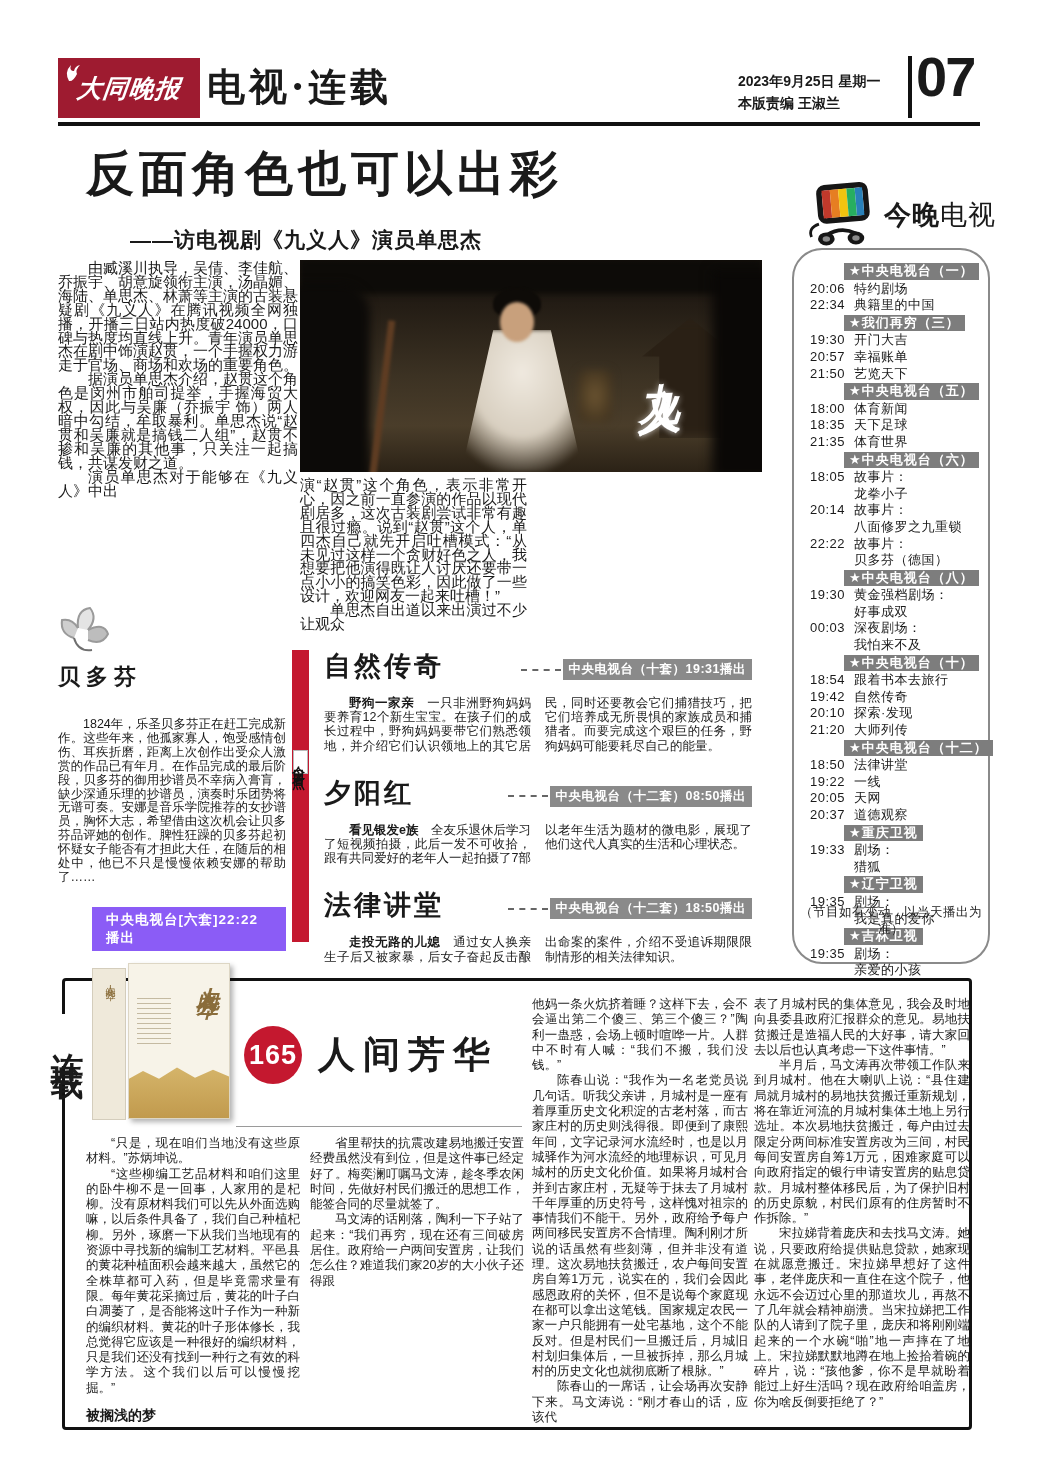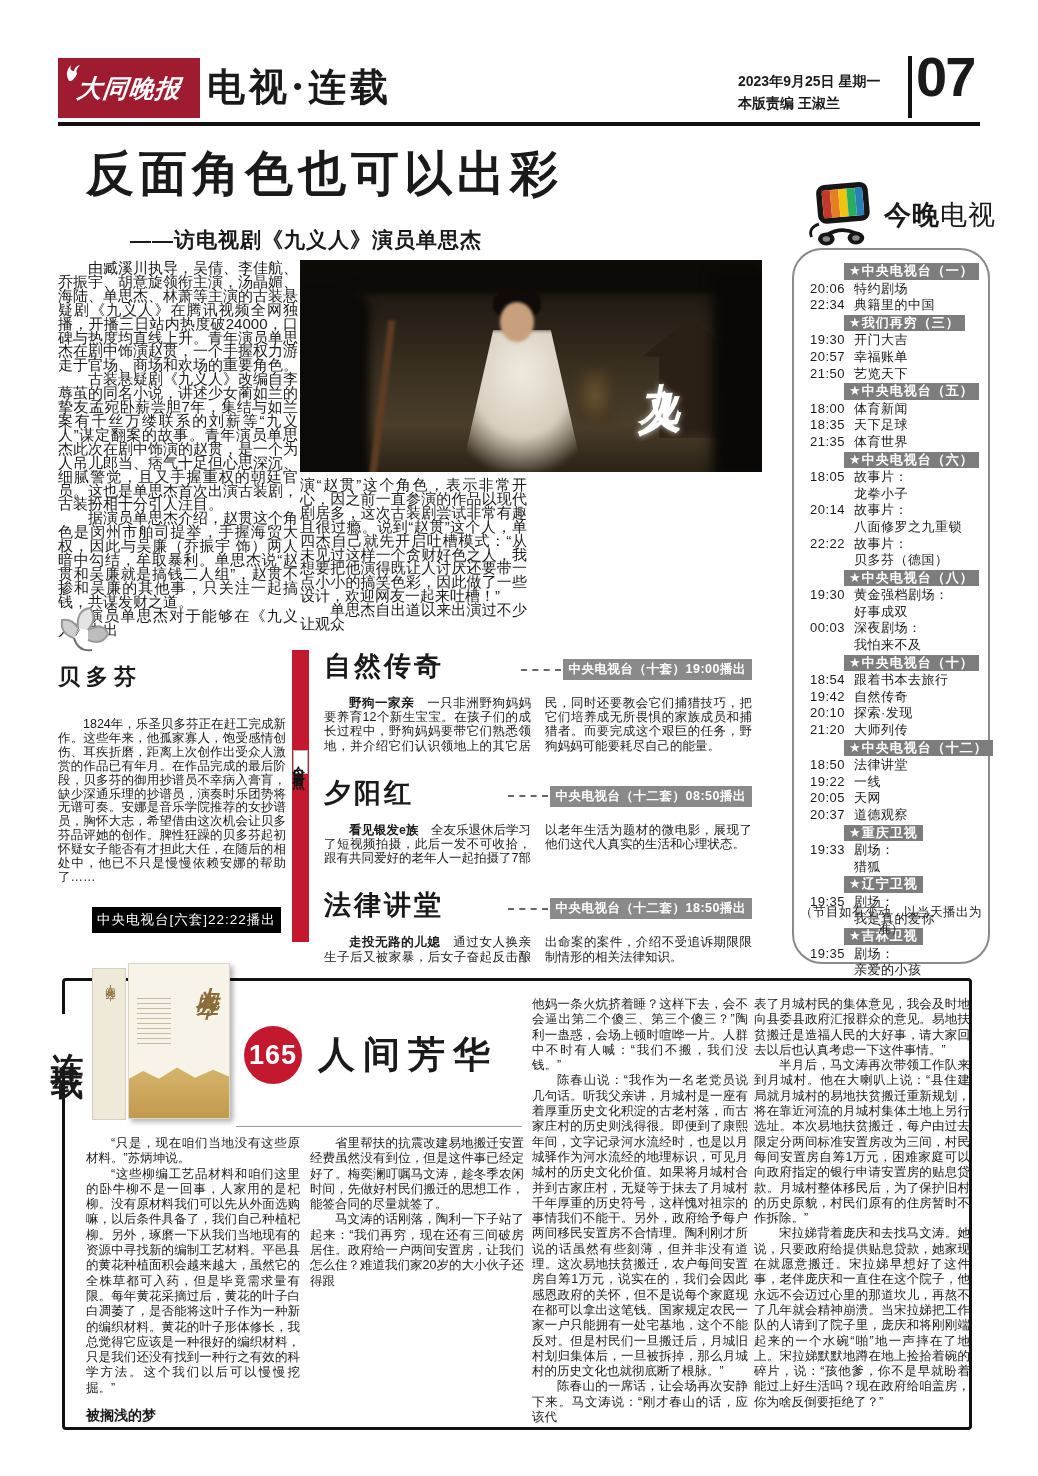--- a/index.html
+++ b/index.html
@@ -55,22 +55,22 @@
   .tv-ch{display:block;margin:1px auto 1px 44px;width:fit-content;background:#7d7d7d;color:#fff;
          font-size:13px;font-weight:bold;padding:0 5px;letter-spacing:1px;}
   .tv-time{display:inline-block;width:44px;margin-left:10px;letter-spacing:.5px;}
   .tv-name{letter-spacing:.5px;}
   .tv-cont{display:block;margin-left:54px;letter-spacing:.5px;}
   .tv-note{position:absolute;left:0;bottom:24px;width:100%;text-align:center;font-size:12.5px;letter-spacing:.5px;}
   
   .beet{left:58px;top:662px;width:228px;}
   .beet h3{margin:0;font-size:22px;font-weight:900;font-family:"DejaVu Serif",serif;letter-spacing:6px;}
   .beet p{margin:26px 0 0 0;font-size:12.5px;line-height:13.9px;text-align:justify;text-indent:2em;}
-  .beet-foot{margin:22px 0 0 34px;width:fit-content;background:#000000;color:#fff;font-size:13.5px;
-             font-weight:normal;padding:4px 5px;letter-spacing:1px;}
+  .beet-foot{margin:22px 0 0 34px;width:fit-content;background:#8b5cf6;color:#fff;font-size:13.5px;
+             font-weight:bold;padding:4px 14px;letter-spacing:1px;}
   
   .red-bar{left:292px;top:650px;width:17px;height:292px;background:#c4182f;}
   .red-bar-label{position:absolute;left:1px;top:100px;width:15px;background:#fff;border:1px solid #b9b9b9;
                  box-sizing:border-box;writing-mode:vertical-rl;font-size:13px;font-weight:bold;
                  letter-spacing:3px;padding:5px 0;text-align:center;color:#111;}
   .hl{left:324px;top:648px;width:428px;}
   .hl-head{display:flex;justify-content:space-between;align-items:flex-end;}
   .hl-head h3{margin:0;font-size:27px;font-weight:900;font-family:"DejaVu Serif",serif;letter-spacing:3px;}
   .hl-badge-wrap{display:flex;align-items:center;margin-bottom:4px;}
   .hl-dash{width:40px;border-top:2px dashed #666;margin-right:2px;}
@@ -127,21 +127,20 @@
   </div>
   <div class="abs hdr-div"></div>
   <div class="abs page-num">07</div>
   <div class="abs hdr-rule"></div>
 
   <h1 class="abs headline" style="margin:0">反面角色也可以出彩</h1>
   <h2 class="abs subhead" style="margin:0">——访电视剧《九义人》演员单思杰</h2>
 
   <div class="abs art-col col1">
     <p>由臧溪川执导，吴倩、李佳航、乔振宇、胡意旋领衔主演，汤晶媚、海陆、单思杰、林萧等主演的古装悬疑剧《九义人》在腾讯视频全网独播，开播三日站内热度破24000，口碑与热度均直线上升。青年演员单思杰在剧中饰演赵贯，一个手握权力游走于官场、商场和欢场的重要角色。</p>
-    <p>古装悬疑剧《九义人》改编自李蓐茧的同名小说，讲述少女蔺如兰的挚友孟宛卧薪尝胆7年，集结与如兰案有千丝万缕联系的刘薪等“九义人”谋定翻案的故事。青年演员单思杰此次在剧中饰演的赵贯，是一个为人吊儿郎当、痞气十足但心思深沉、细腻警觉，且又手握重权的朝廷官员。这也是单思杰首次出演古装剧，古装扮相十分引人注目。</p>
     <p>据演员单思杰介绍，赵贯这个角色是闵州市舶司提举，手握海贸大权，因此与吴廉（乔振宇 饰）两人暗中勾结，牟取暴利。单思杰说“赵贯和吴廉就是搞钱二人组”，赵贯不掺和吴廉的其他事，只关注一起搞钱，共谋发财之道。</p>
     <p>演员单思杰对于能够在《九义人》中出</p>
   </div>
 
   <div class="abs photo">
     <div class="ph-beam"></div>
     <div class="ph-fig-left"></div>
     <div class="ph-staff"></div>
     <div class="ph-lantern"></div>
     <div class="ph-pavilion"></div>
@@ -376,21 +375,21 @@
   <div class="abs red-bar">
     <div class="red-bar-label">今日看点</div>
   </div>
 
   <div class="abs hl">
     <div class="hl-item">
       <div class="hl-head">
         <h3>自然传奇</h3>
         <div class="hl-badge-wrap">
             <span class="hl-dash"></span>
-            <span class="hl-badge">中央电视台（十套）19:00播出</span>
+            <span class="hl-badge">中央电视台（十套）19:31播出</span>
           </div>
       </div>
       <p class="hl-text"><b>野狗一家亲</b><span>　一只非洲野狗妈妈要养育12个新生宝宝。在孩子们的成长过程中，野狗妈妈要带它们熟悉领地，并介绍它们认识领地上的其它居民，同时还要教会它们捕猎技巧，把它们培养成无所畏惧的家族成员和捕猎者。而要完成这个艰巨的任务，野狗妈妈可能要耗尽自己的能量。</span></p>
     </div>
     <div class="hl-item">
       <div class="hl-head">
         <h3>夕阳红</h3>
         <div class="hl-badge-wrap">
             <span class="hl-dash"></span>
             <span class="hl-badge">中央电视台（十二套）08:50播出</span>

